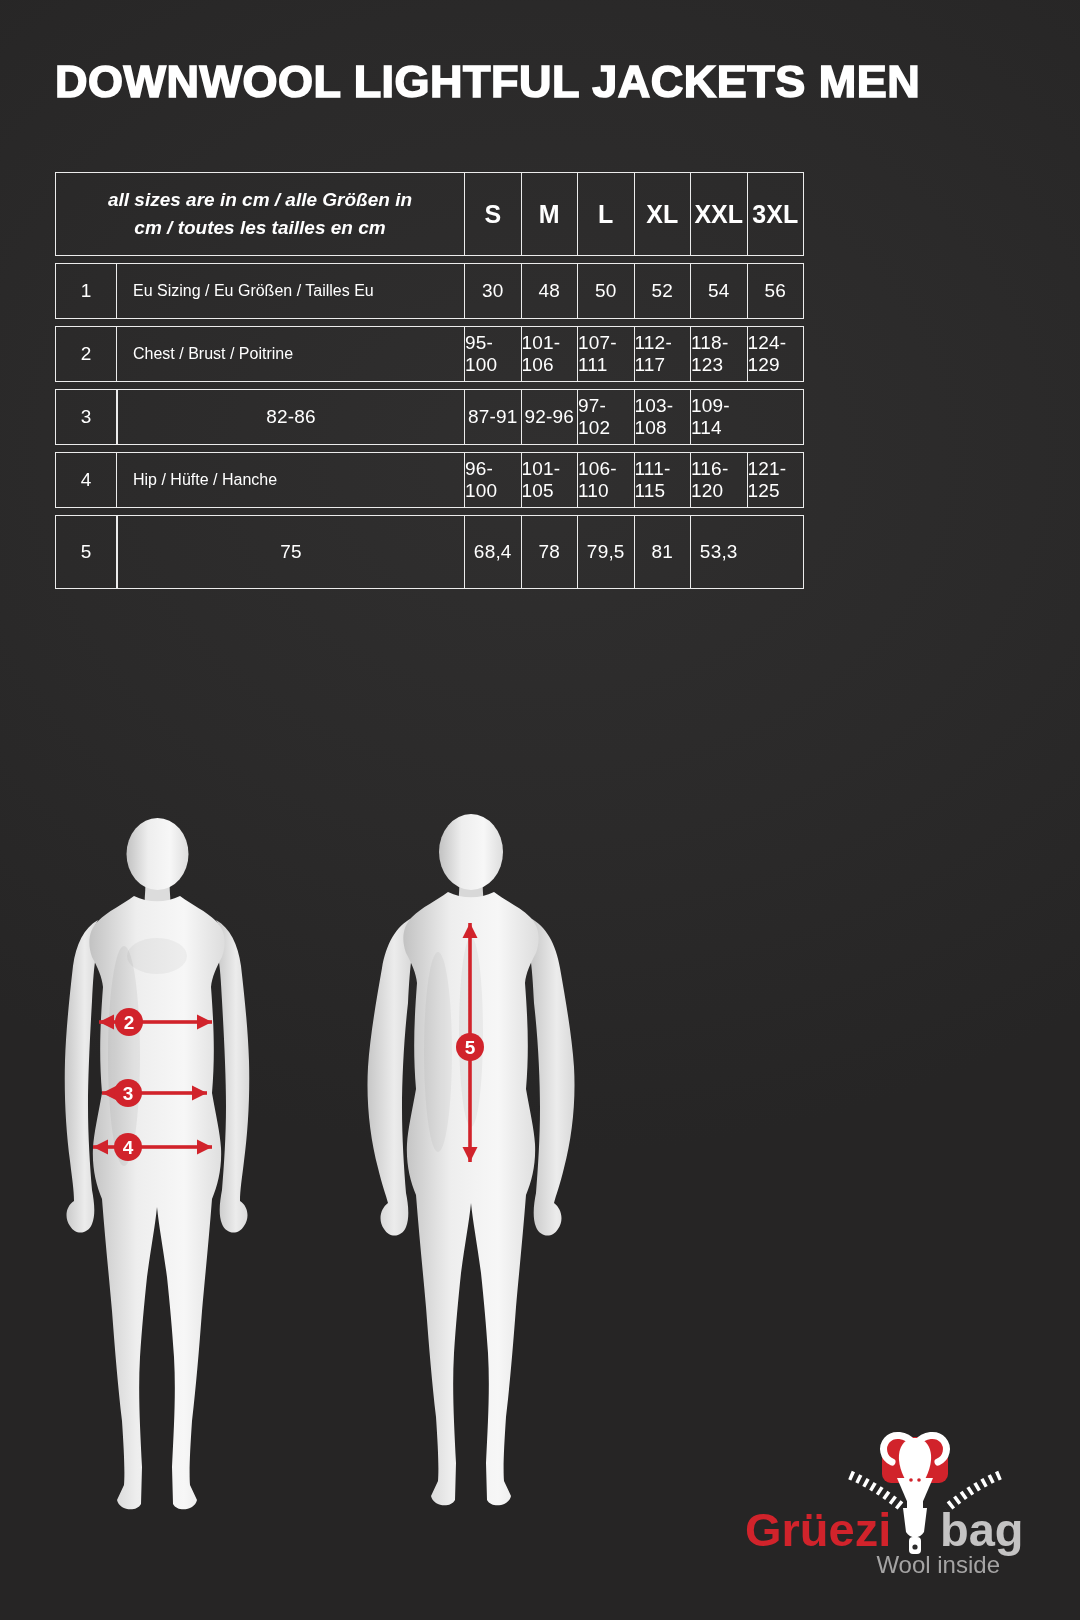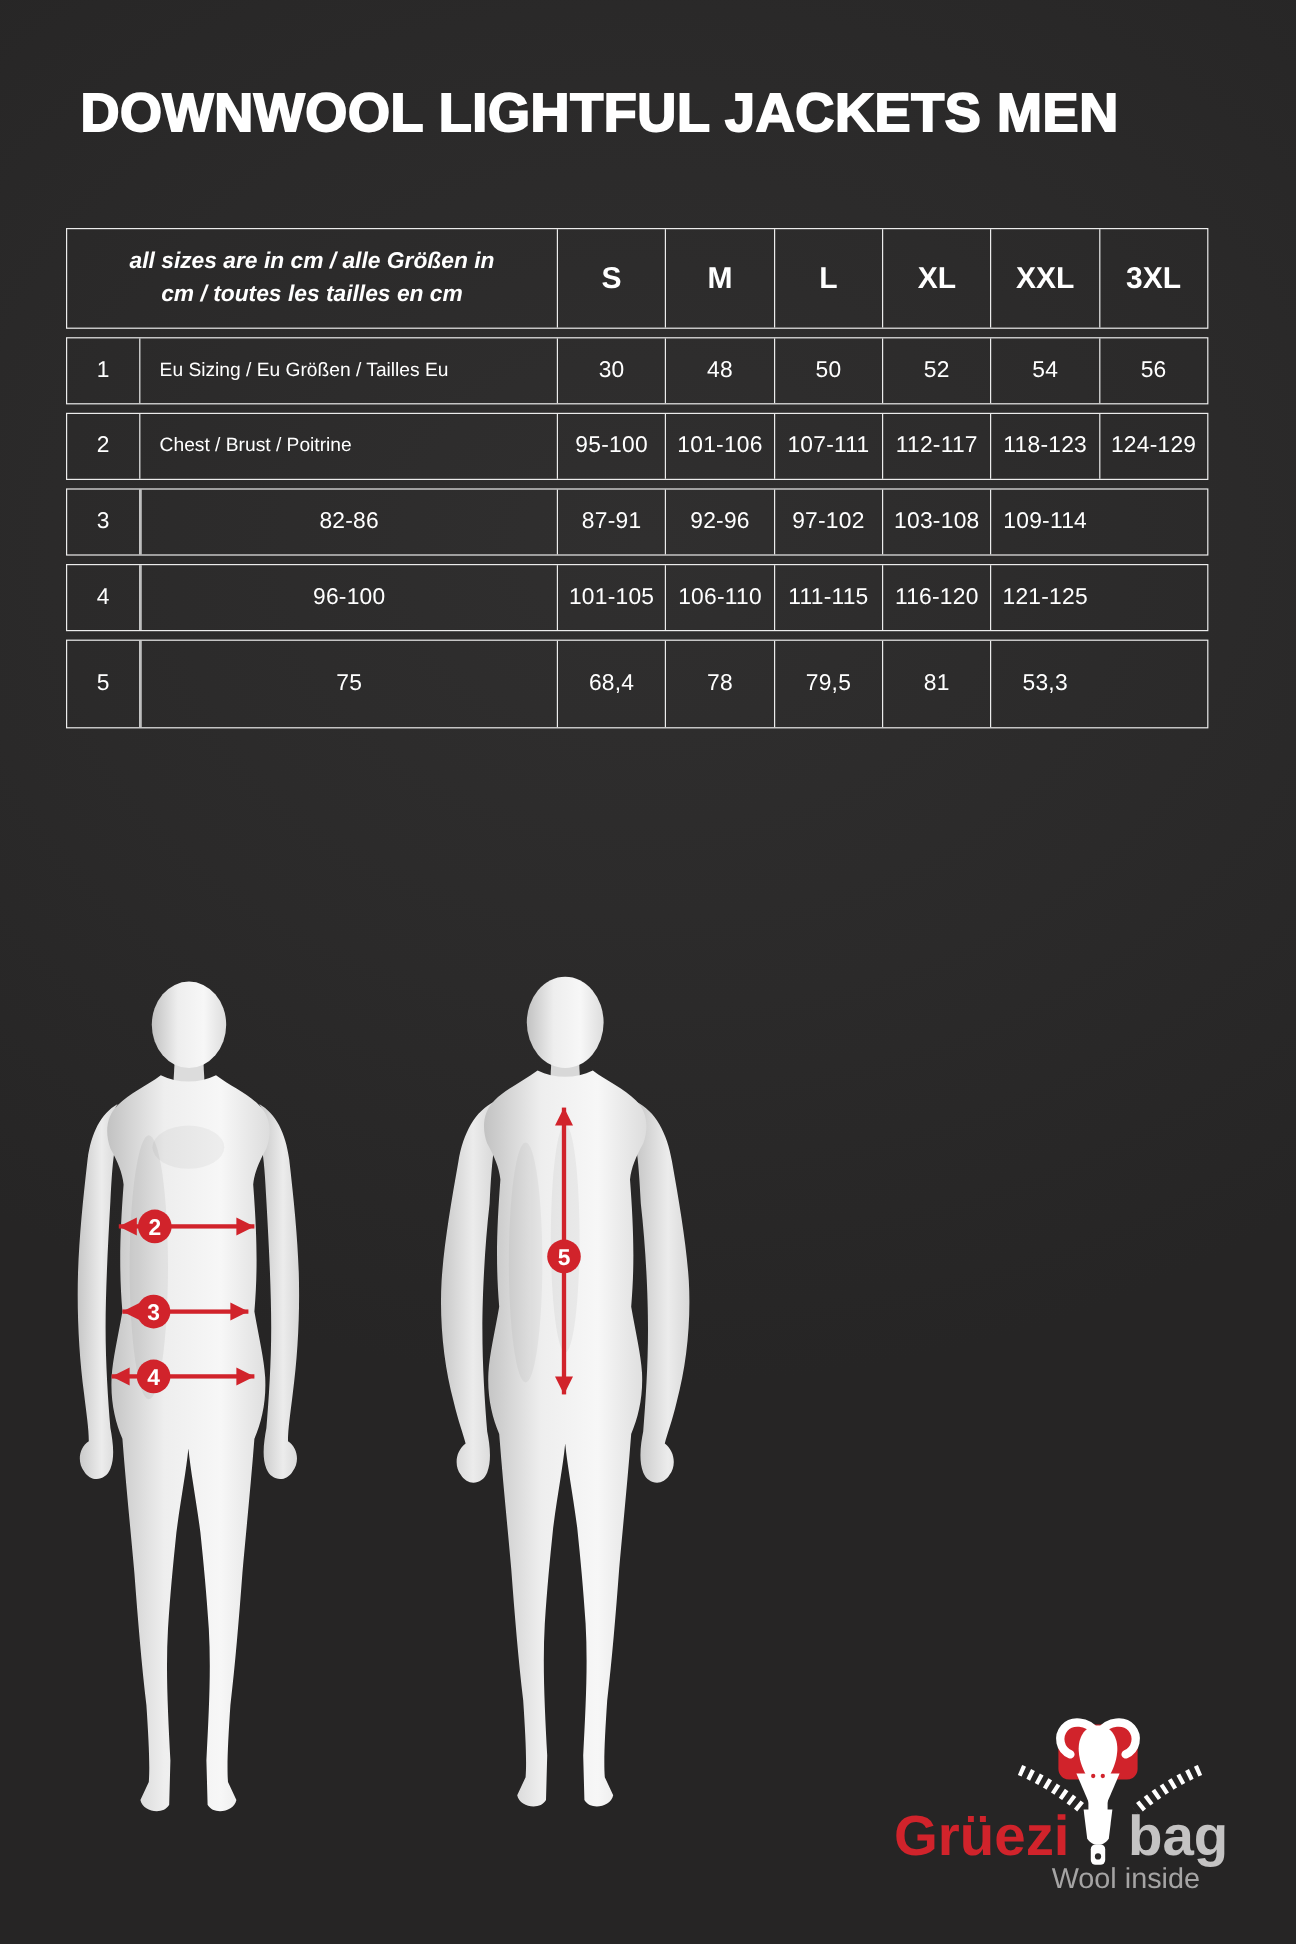--- a/index.html
+++ b/index.html
@@ -3,27 +3,27 @@
 <meta charset="utf-8">
 <style>
   html,body{margin:0;padding:0;background:#1e1d1d;}
   .page{
     position:relative;width:1080px;height:1620px;overflow:hidden;
     background:radial-gradient(ellipse 900px 700px at 50% 28%, #302f2f 0%, #2b2a2a 55%, #262525 100%);
     font-family:"Liberation Sans", sans-serif;
     -webkit-font-smoothing:antialiased;
   }
   .title{
-    position:absolute;left:55px;top:56px;margin:12px;
+    position:absolute;left:55px;top:56px;margin:0;
     color:#fff;font-size:45px;font-weight:bold;letter-spacing:.5px;
     -webkit-text-stroke:1.6px #ffffff;
   }
   
   .size-table{
-    position:absolute;left:55px;top:190px;width:952px;
+    position:absolute;left:55px;top:172px;width:749px;
     display:grid;grid-template-rows:84px 56px 56px 56px 56px 74px;row-gap:7px;
     color:#fff;
   }
   .trow{
     display:grid;grid-template-columns:61px 347px repeat(6,1fr);
     border:1.5px solid #ececec;box-sizing:border-box;
   }
   .cell{display:flex;align-items:center;justify-content:center;box-sizing:border-box;}
   .cell.note{
     grid-column:span 2;font-style:italic;font-weight:bold;font-size:19px;
@@ -83,20 +83,21 @@
         <div class="cell num">3</div>
         <div class="cell val">82-86</div>
         <div class="cell val">87-91</div>
         <div class="cell val">92-96</div>
         <div class="cell val">97-102</div>
         <div class="cell val">103-108</div>
         <div class="cell val">109-114</div>
       </div>
       <div class="trow">
         <div class="cell num">4</div>
+        <div class="cell label">Hip / Hüfte / Hanche</div>
         <div class="cell val">96-100</div>
         <div class="cell val">101-105</div>
         <div class="cell val">106-110</div>
         <div class="cell val">111-115</div>
         <div class="cell val">116-120</div>
         <div class="cell val">121-125</div>
       </div>
       <div class="trow">
         <div class="cell num">5</div>
         <div class="cell val">75</div>

